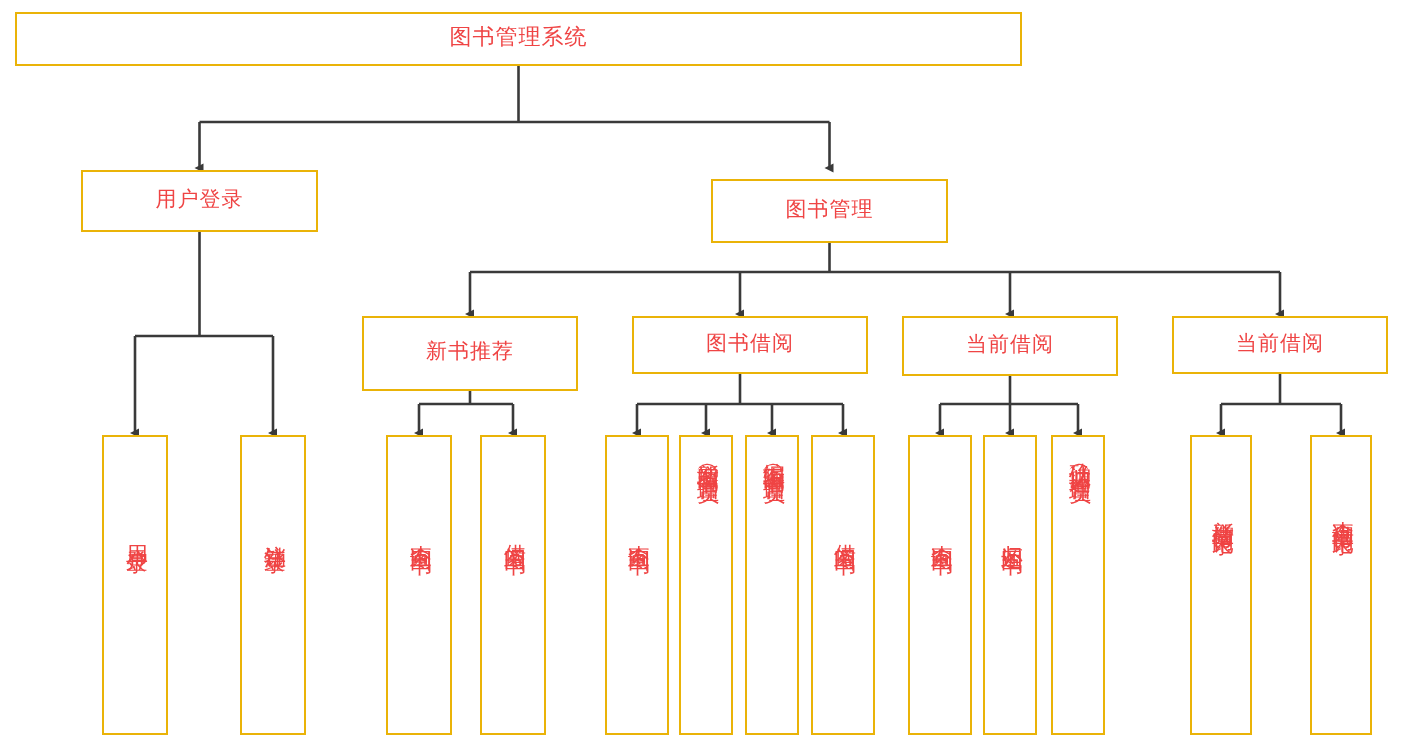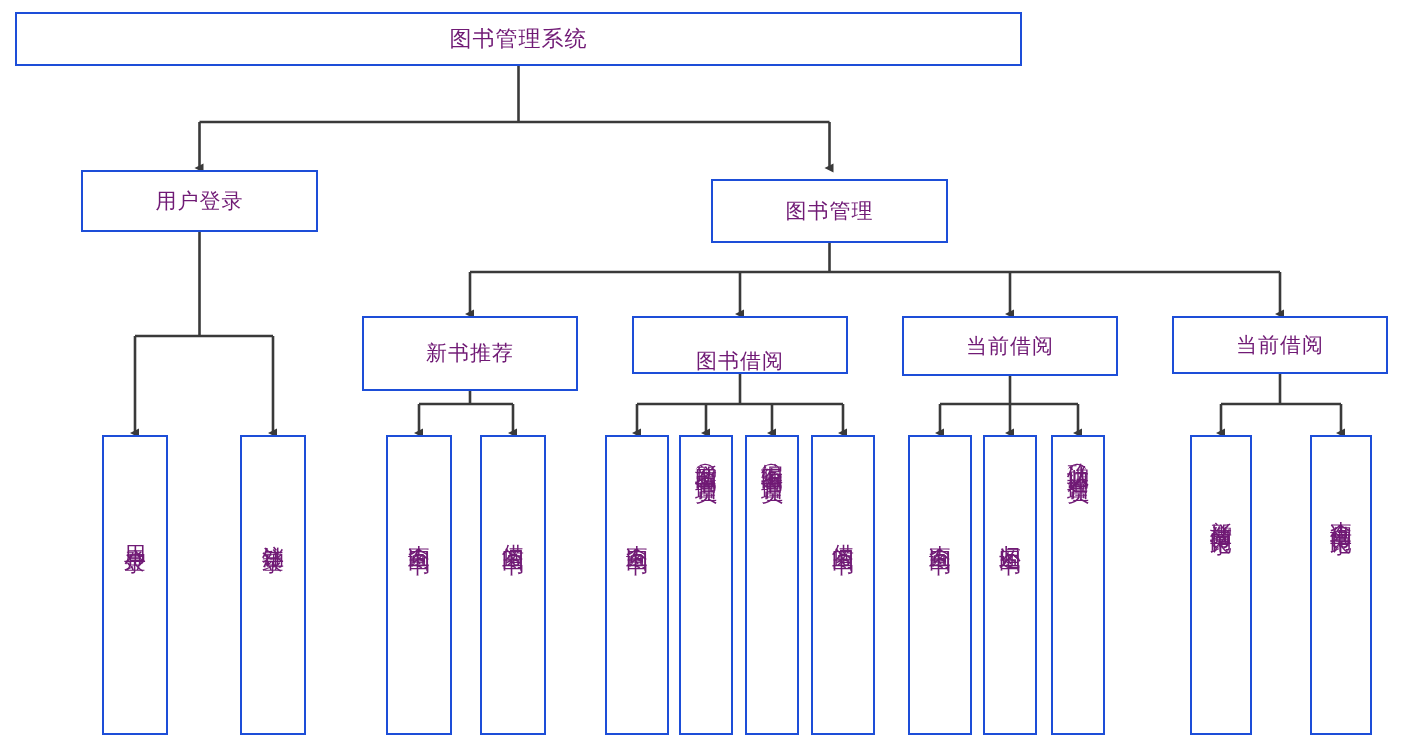--- a/index.html
+++ b/index.html
@@ -8,27 +8,28 @@
     width:1405px;height:747px;
     background:#ffffff;
     font-family:"DejaVu Sans","Liberation Sans",sans-serif;
     overflow:hidden;
   }
   #canvas{position:relative;width:1405px;height:747px;background:#fff;}
   #edges{position:absolute;left:0;top:0;width:1405px;height:747px;}
   .node{
     position:absolute;
     box-sizing:border-box;
-    border:2px solid #1d4ed8;
+    border:2px solid #eab308;
     background:#ffffff;
     display:flex;
     align-items:center;
     justify-content:center;
-    color:#701a75;
+    color:#ef4444;
     z-index:2;
+    font-family:Liberation Mono, monospace;
   }
   .node .lbl{
     display:block;
     text-align:center;
     line-height:1.06;
     white-space:pre;
   }
   
   .h-node .lbl{font-size:21px;letter-spacing:1px;}
   .h-node.root .lbl{font-size:22px;}
@@ -115,21 +116,21 @@
         <span class="lbl">用户登录</span>
       </div>
       <div class="node h-node" style="left: 711px; top: 179px; width: 237px; height: 64px;">
         <span class="lbl">图书管理</span>
       </div>
     </div>
   <div id="l3-host">
       <div class="node h-node" style="left: 362px; top: 316px; width: 216px; height: 75px;">
         <span class="lbl">新书推荐</span>
       </div>
-      <div class="node h-node" style="left: 632px; top: 316px; width: 216px; height: 58px; align-items: flex-end;">
+      <div class="node h-node" style="left: 632px; top: 316px; width: 236px; height: 58px;">
         <span class="lbl">图书借阅</span>
       </div>
       <div class="node h-node" style="left: 902px; top: 316px; width: 216px; height: 60px;">
         <span class="lbl">当前借阅</span>
       </div>
       <div class="node h-node" style="left: 1172px; top: 316px; width: 216px; height: 58px;">
         <span class="lbl">当前借阅</span>
       </div>
     </div>
   <div id="leaf-host">

